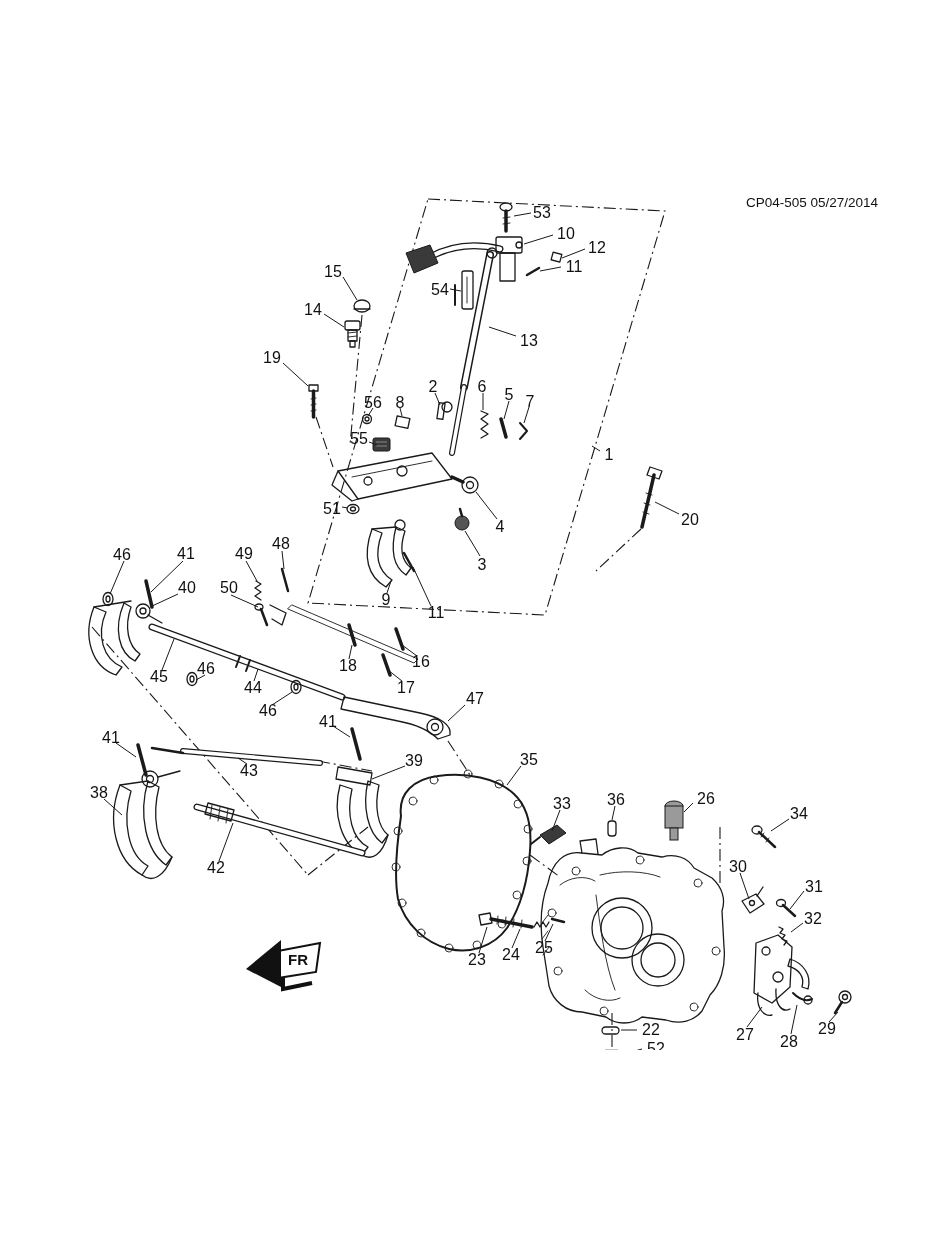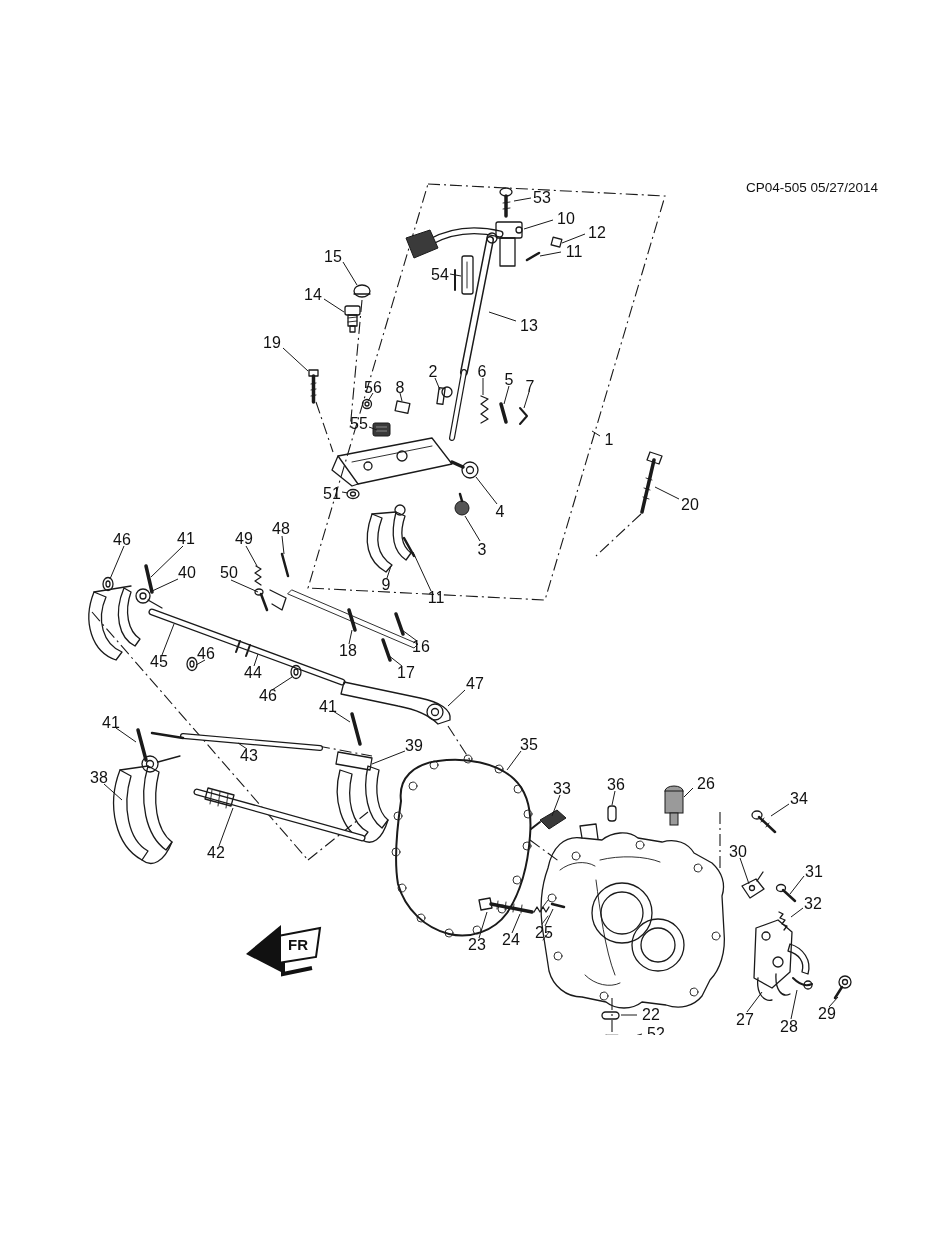--- a/index.html
+++ b/index.html
@@ -1,17 +1,17 @@
 <!DOCTYPE html>
 <html><head>
 <meta charset="utf-8">
 <style>
   html,body{margin:0;padding:0;background:#ffffff;}
   body{width:935px;height:1247px;font-family:"Liberation Sans",sans-serif;}
-  .stage{position:relative;width:935px;height:1035px;background:#ffffff;overflow:hidden;}
+  .stage{position:relative;width:935px;height:1035px;background:#ffffff;overflow:hidden;margin-top:15px;}
   svg{display:block;}
   text{fill:#111;}
   .callout{font:16px "Liberation Sans",sans-serif;text-anchor:middle;}
   .doc-ref{font:13.5px "Liberation Sans",sans-serif;text-anchor:end;}
   .fr-label{font:bold 15px "Liberation Sans",sans-serif;text-anchor:middle;}
   .art{stroke:#1a1a1a;fill:none;stroke-width:1.3;stroke-linecap:round;stroke-linejoin:round;}
   .thin{stroke-width:0.9;}
   .med{stroke-width:2;}
   .dashdot{stroke:#1a1a1a;fill:none;stroke-width:1.1;stroke-dasharray:12 4 2 4;}
   .leader{stroke:#1a1a1a;fill:none;stroke-width:1;}

